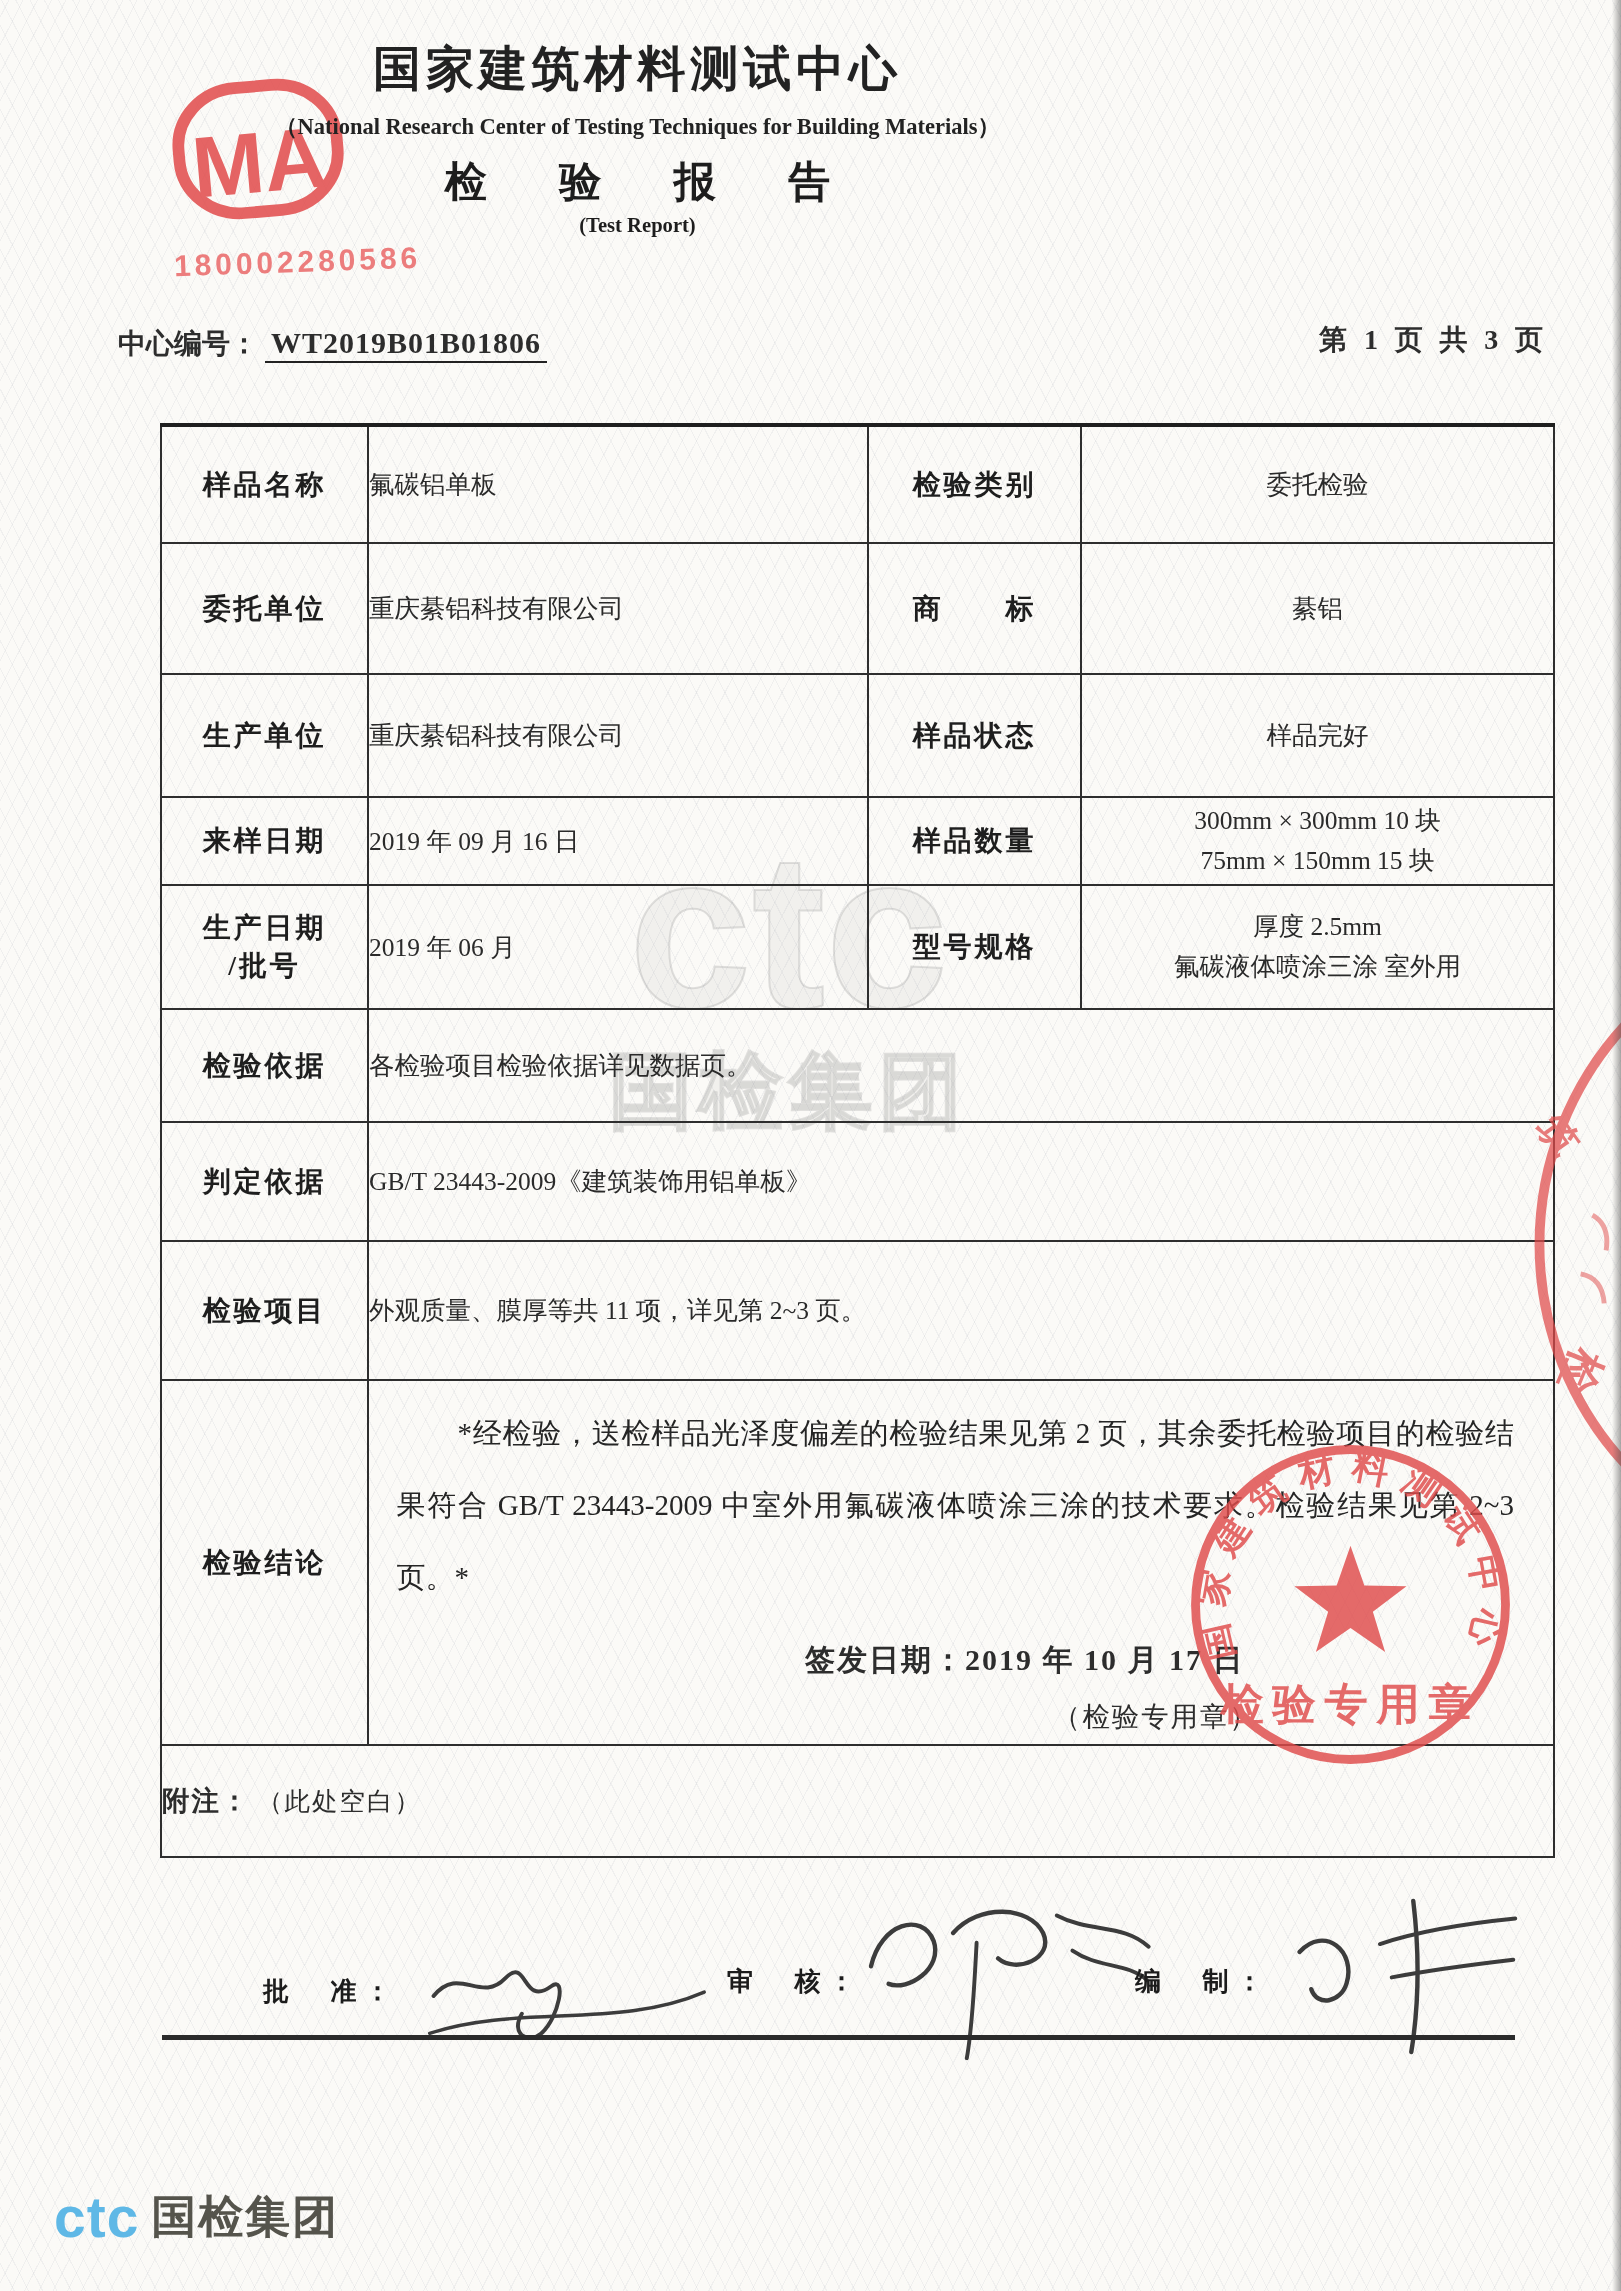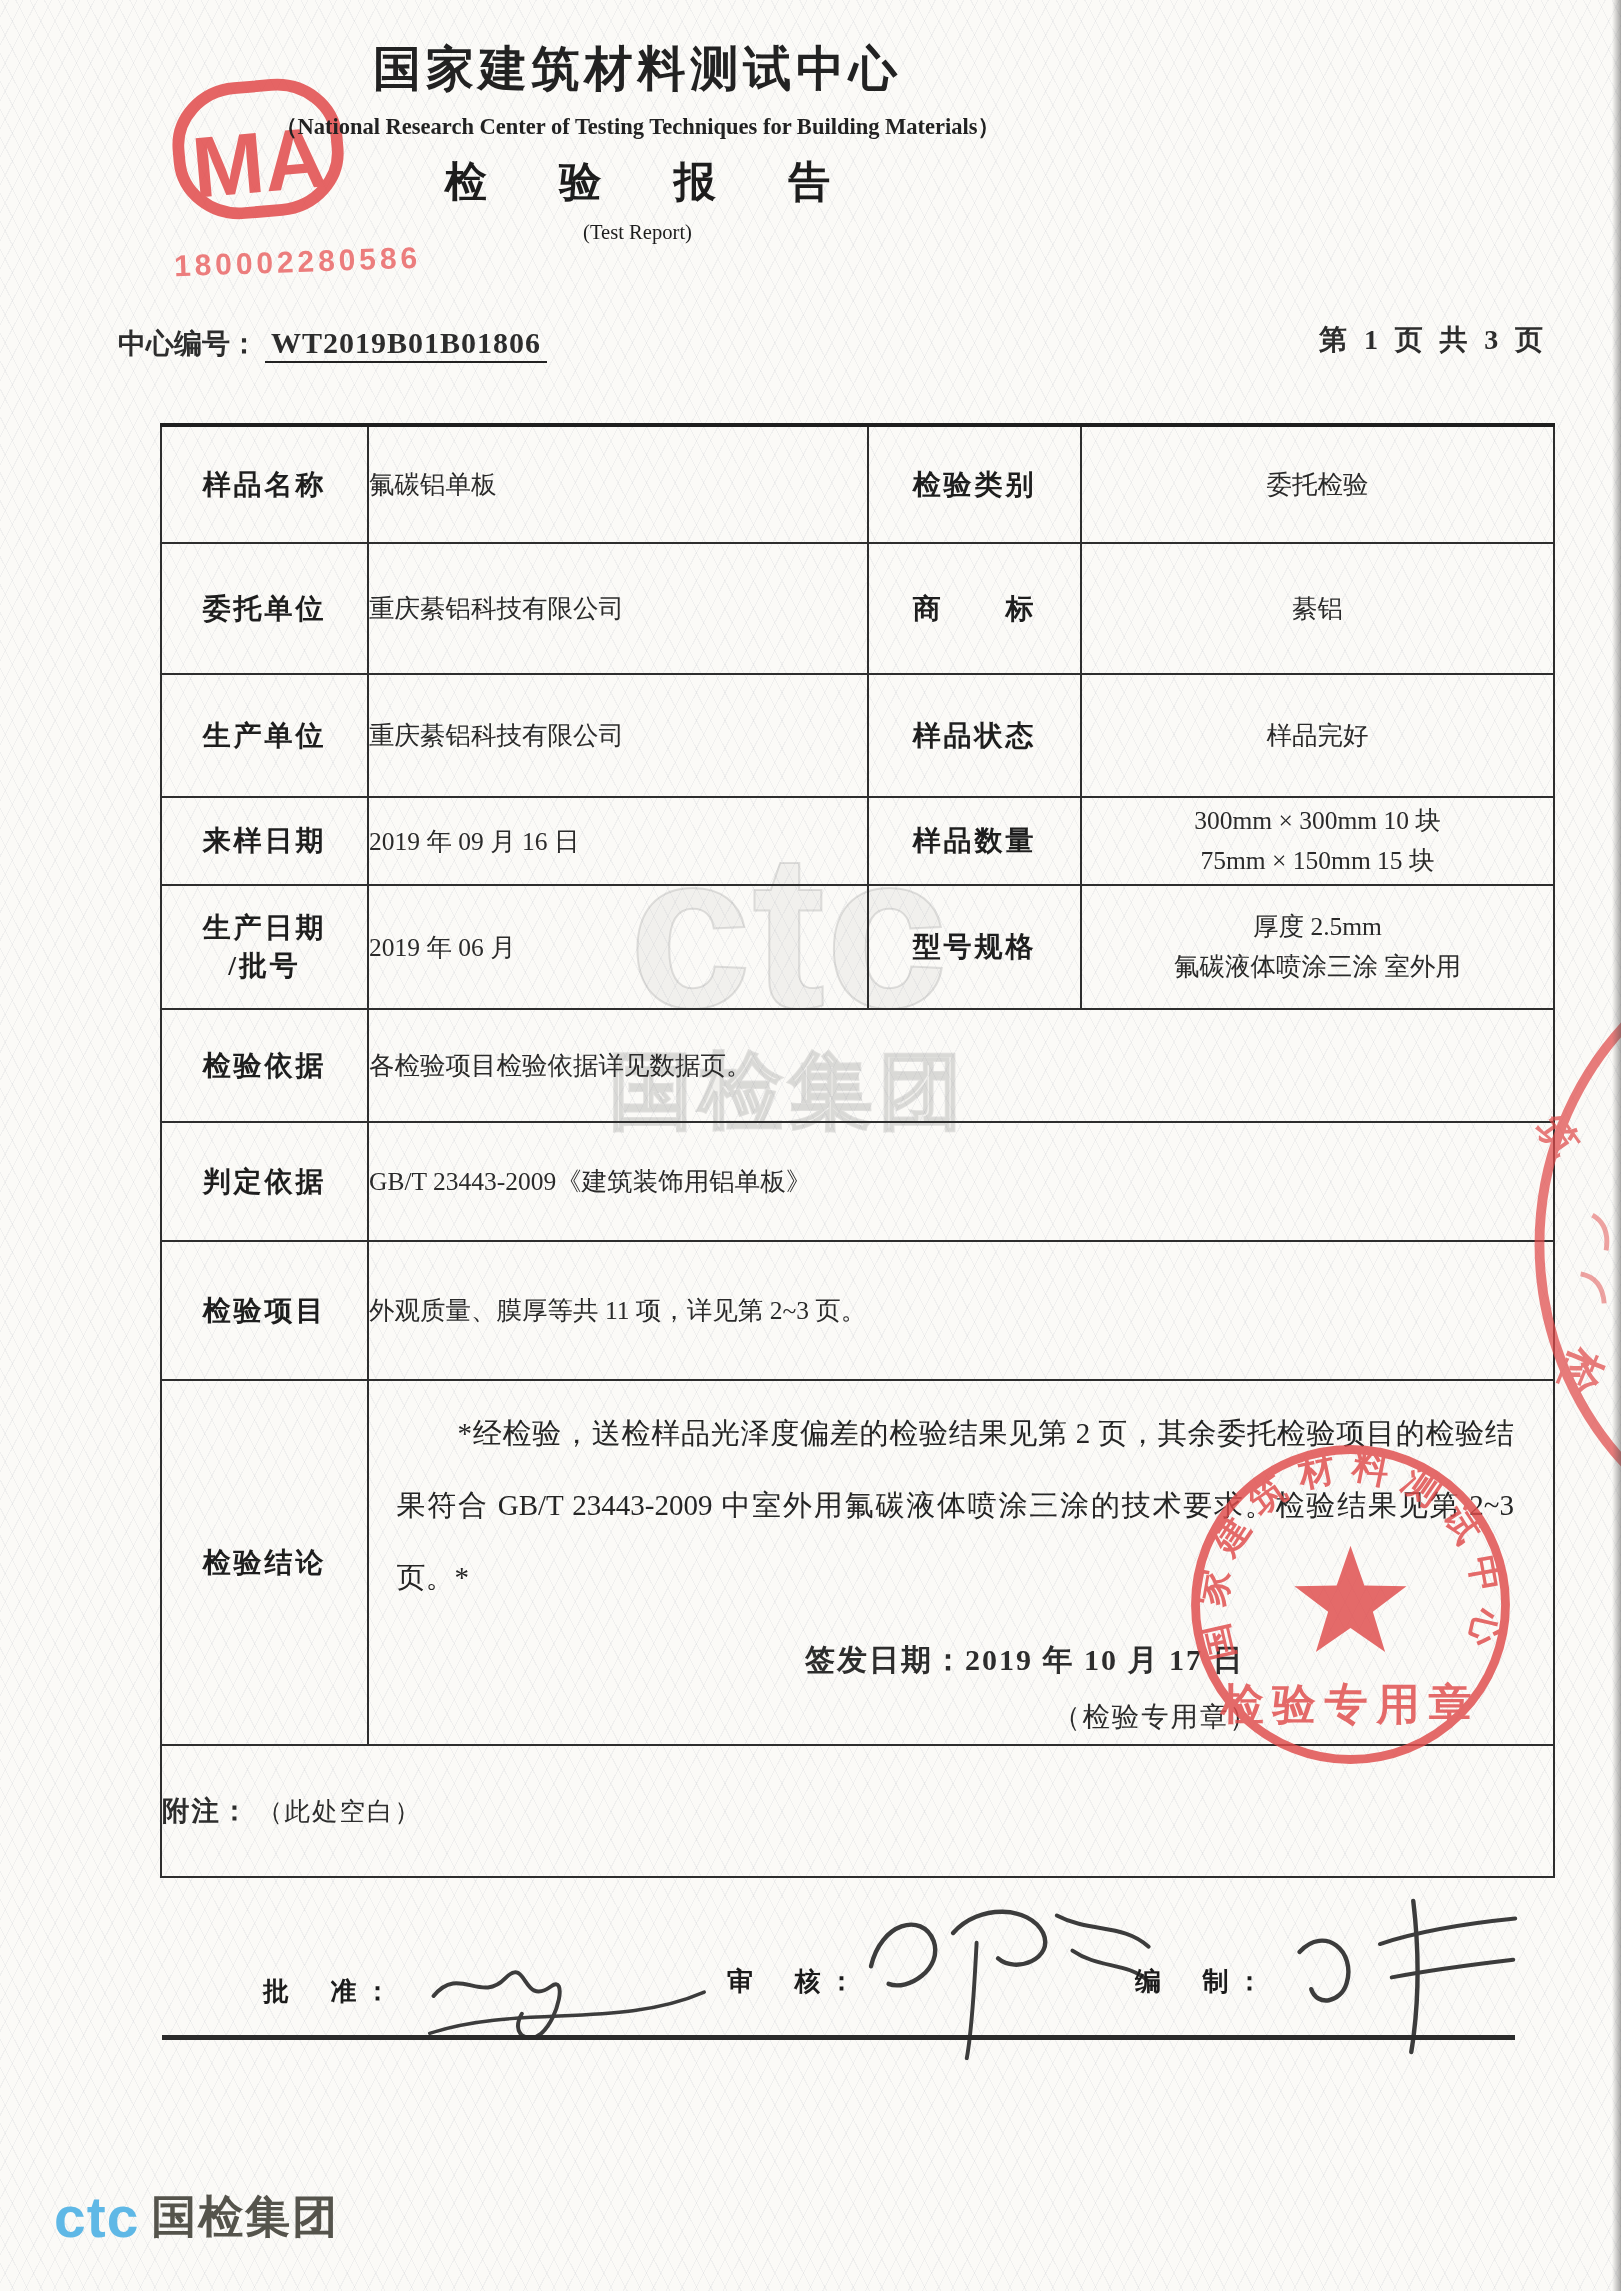--- a/index.html
+++ b/index.html
@@ -17,42 +17,42 @@
   }
   .page::after{content:'';position:absolute;top:0;right:0;width:8.8px;height:100%;
     background:linear-gradient(to right, rgba(0,0,0,0), rgba(80,80,80,.5));pointer-events:none;}
   .abs{position:absolute;}
 
   
   .title-block{left:59px;top:37px;width:1157px;text-align:center;}
   .title-cn{font-size:48px;font-weight:bold;letter-spacing:4.9px;color:#222;}
   .title-en{font-size:22.5px;font-weight:bold;margin-top:9.8px;color:#222;}
   .report-cn{font-size:42px;font-weight:bold;letter-spacing:31px;text-indent:31px;margin-top:11.8px;color:#1d1d1d;}
-  .report-en{font-size:20.6px;font-weight:normal;margin-top:11px;color:#1d1d1d;}
+  .report-en{font-size:20.6px;font-weight:bold;margin-top:4px;color:#1d1d1d;}
 
   .center-no{left:118px;top:325px;font-size:28px;font-weight:bold;}
   .center-no .val{font-size:30px;border-bottom:2.9px solid #222;padding:0 5.9px 2px 5.9px;letter-spacing:1px;}
   .page-ind{right:73px;top:321px;font-size:28px;font-weight:bold;letter-spacing:4.9px;}
 
   
   .cma-svg{left:165px;top:53px;opacity:.88;transform:rotate(-5deg);}
   .cma-number{left:174px;top:245px;font-size:30px;font-weight:bold;letter-spacing:3.9px;
     color:#ec7d7d;font-family:"Liberation Sans","DejaVu Sans",sans-serif;transform:rotate(-2deg);}
 
   
   table.report{position:absolute;left:160px;top:423px;width:1393px;border-collapse:collapse;
     border:2.9px solid #1f1f1f;border-top-width:4.9px;table-layout:fixed;}
   table.report td{border:2px solid #2e2e2e;vertical-align:middle;padding:0;}
   td.lbl{text-align:center;font-size:28px;font-weight:bold;letter-spacing:2.9px;color:#1e1e1e;}
   td.val{font-size:25.5px;padding-left:15.7px;color:#2a2a2a;}
   td.val2{font-size:25.5px;text-align:center;color:#2a2a2a;}
   .two-line div{line-height:1.55;}
   tr.r1{height:118px;} tr.r2{height:131px;} tr.r3{height:123px;} tr.r4{height:88px;}
   tr.r5{height:124px;} tr.r6{height:113px;} tr.r7{height:119px;} tr.r8{height:139px;}
-  tr.r9{height:365px;} tr.r10{height:132px;}
+  tr.r9{height:365px;} tr.r10{height:112px;}
   td.concl-lbl{vertical-align:bottom;padding-bottom:94px;}
   .concl-wrap{position:relative;width:100%;height:359px;}
   .concl-par{position:absolute;left:27.4px;right:39px;top:13.7px;font-size:29px;line-height:72px;
     text-indent:61px;text-align:justify;color:#252525;}
   .sign-date{position:absolute;left:436px;top:257px;font-size:30px;font-weight:700;letter-spacing:2px;}
   .seal-note{position:absolute;left:684px;top:316px;font-size:27.4px;letter-spacing:2px;}
   td.note-cell{vertical-align:top;padding:15.7px 0 0 13.7px;font-size:27.4px;}
   td.note-cell .nlbl{font-weight:bold;letter-spacing:2px;}
   td.note-cell .nval{font-size:25.5px;letter-spacing:2px;}
 

